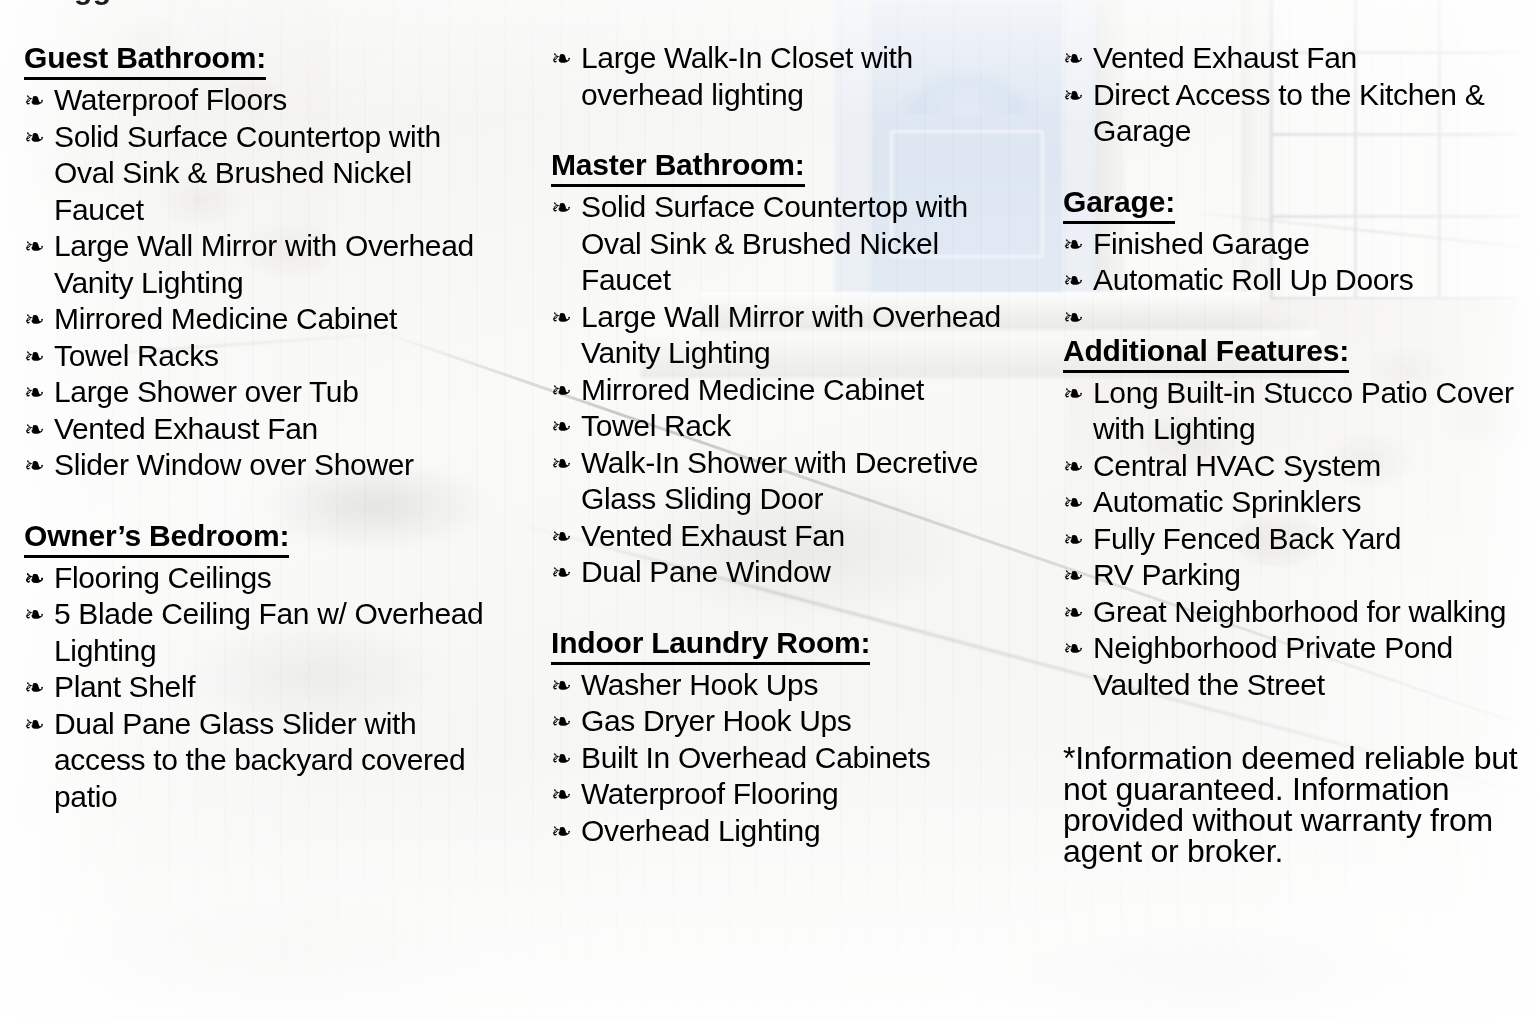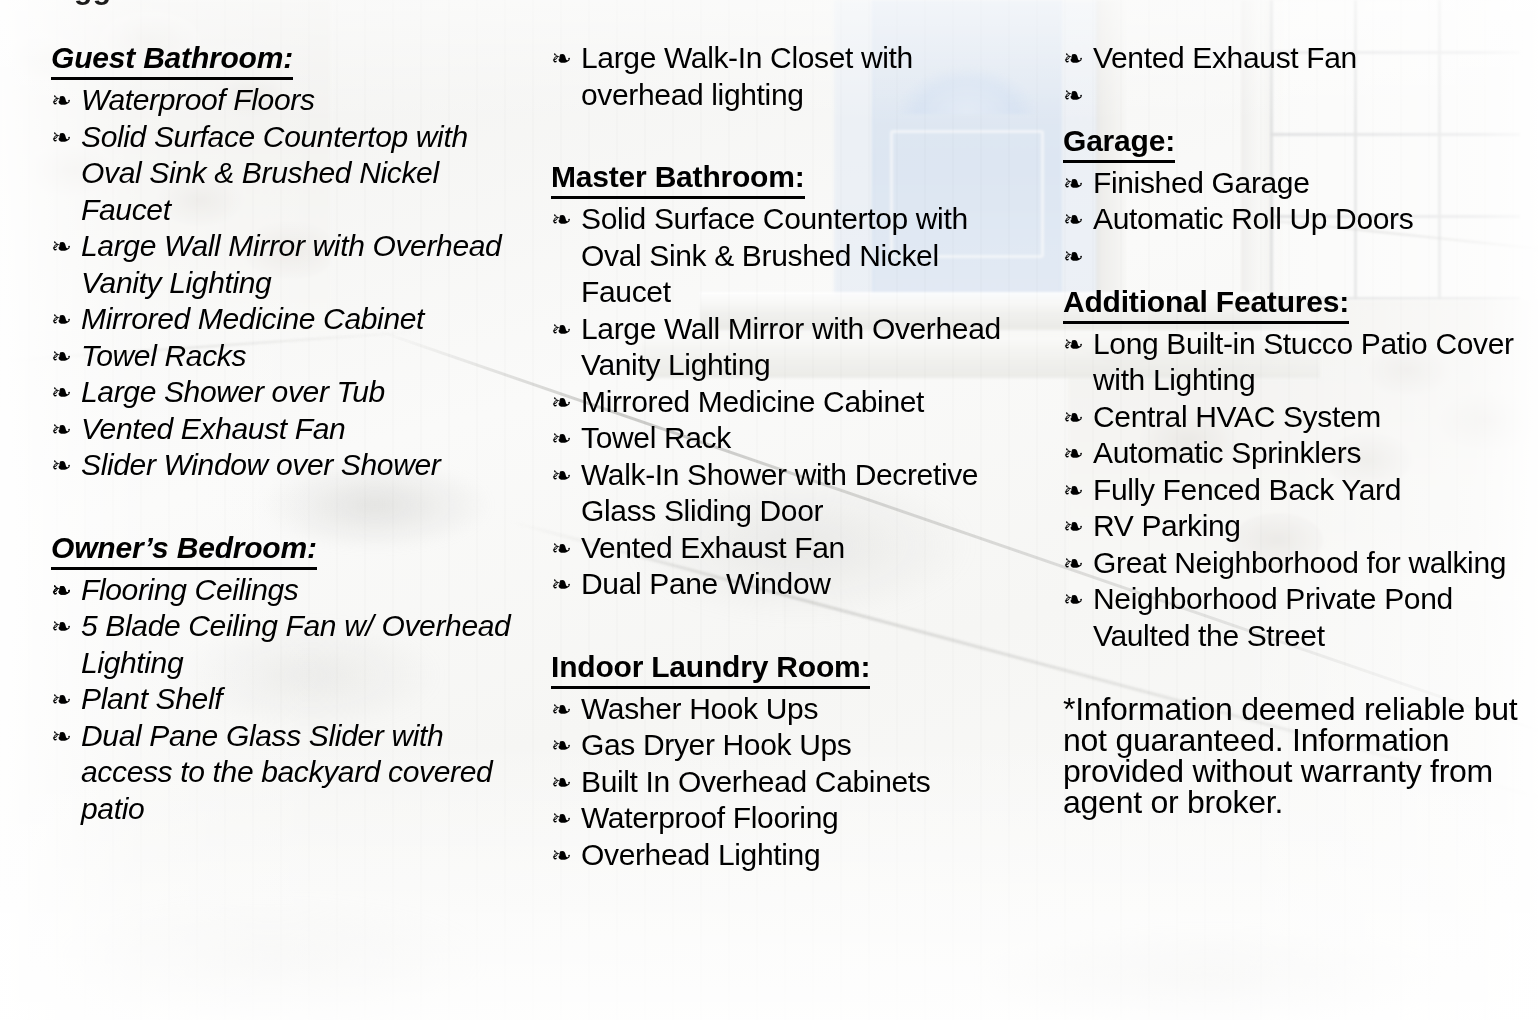--- a/index.html
+++ b/index.html
@@ -227,26 +227,26 @@
   #columns {
     position: absolute;
     left: 0; top: 0;
     width: 1538px;
     height: 1020px;
   }
   .column {
     position: absolute;
     top: 40px;
   }
-  #col-1 { left: 51px;   width: 470px; font-style: italic; }
+  #col-1 { left: 24px;   width: 470px; }
   #col-2 { left: 551px;  width: 470px; }
   #col-3 { left: 1063px; width: 462px; }
 
   .section { margin: 0 0 0 0; }
-  .section + .section { margin-top: 46px; }
+  .section + .section { margin-top: 34px; }
 
   .section-heading {
     font-size: 30px;
     font-weight: bold;
     line-height: 36px;
     letter-spacing: -0.2px;
     display: inline-block;
     border-bottom: 3px solid #000;
     padding-bottom: 1px;
     margin-bottom: 2px;
@@ -357,21 +357,21 @@
             <li><span class="bullet">❧</span><span class="item-text">Gas Dryer Hook Ups</span></li>
             <li><span class="bullet">❧</span><span class="item-text">Built In Overhead Cabinets</span></li>
             <li><span class="bullet">❧</span><span class="item-text">Waterproof Flooring</span></li>
             <li><span class="bullet">❧</span><span class="item-text">Overhead Lighting</span></li>
           </ul></div>
       </div>
     <div class="column" id="col-3">
         <div class="section">
           <ul class="feature-list">
             <li><span class="bullet">❧</span><span class="item-text">Vented Exhaust Fan</span></li>
-            <li><span class="bullet">❧</span></li>
+            <li><span class="bullet">❧</span><span class="item-text">Direct Access to the Kitchen &amp; Garage</span></li>
           </ul>
         </div>
         <div class="section"><div class="section-heading">Garage:</div><ul class="feature-list">
             <li><span class="bullet">❧</span><span class="item-text">Finished Garage</span></li>
             <li><span class="bullet">❧</span><span class="item-text">Automatic Roll Up Doors</span></li>
             <li><span class="bullet">❧</span></li>
           </ul></div>
         <div class="section"><div class="section-heading">Additional Features:</div><ul class="feature-list">
             <li><span class="bullet">❧</span><span class="item-text">Long Built-in Stucco Patio Cover with Lighting</span></li>
             <li><span class="bullet">❧</span><span class="item-text">Central HVAC System</span></li>

